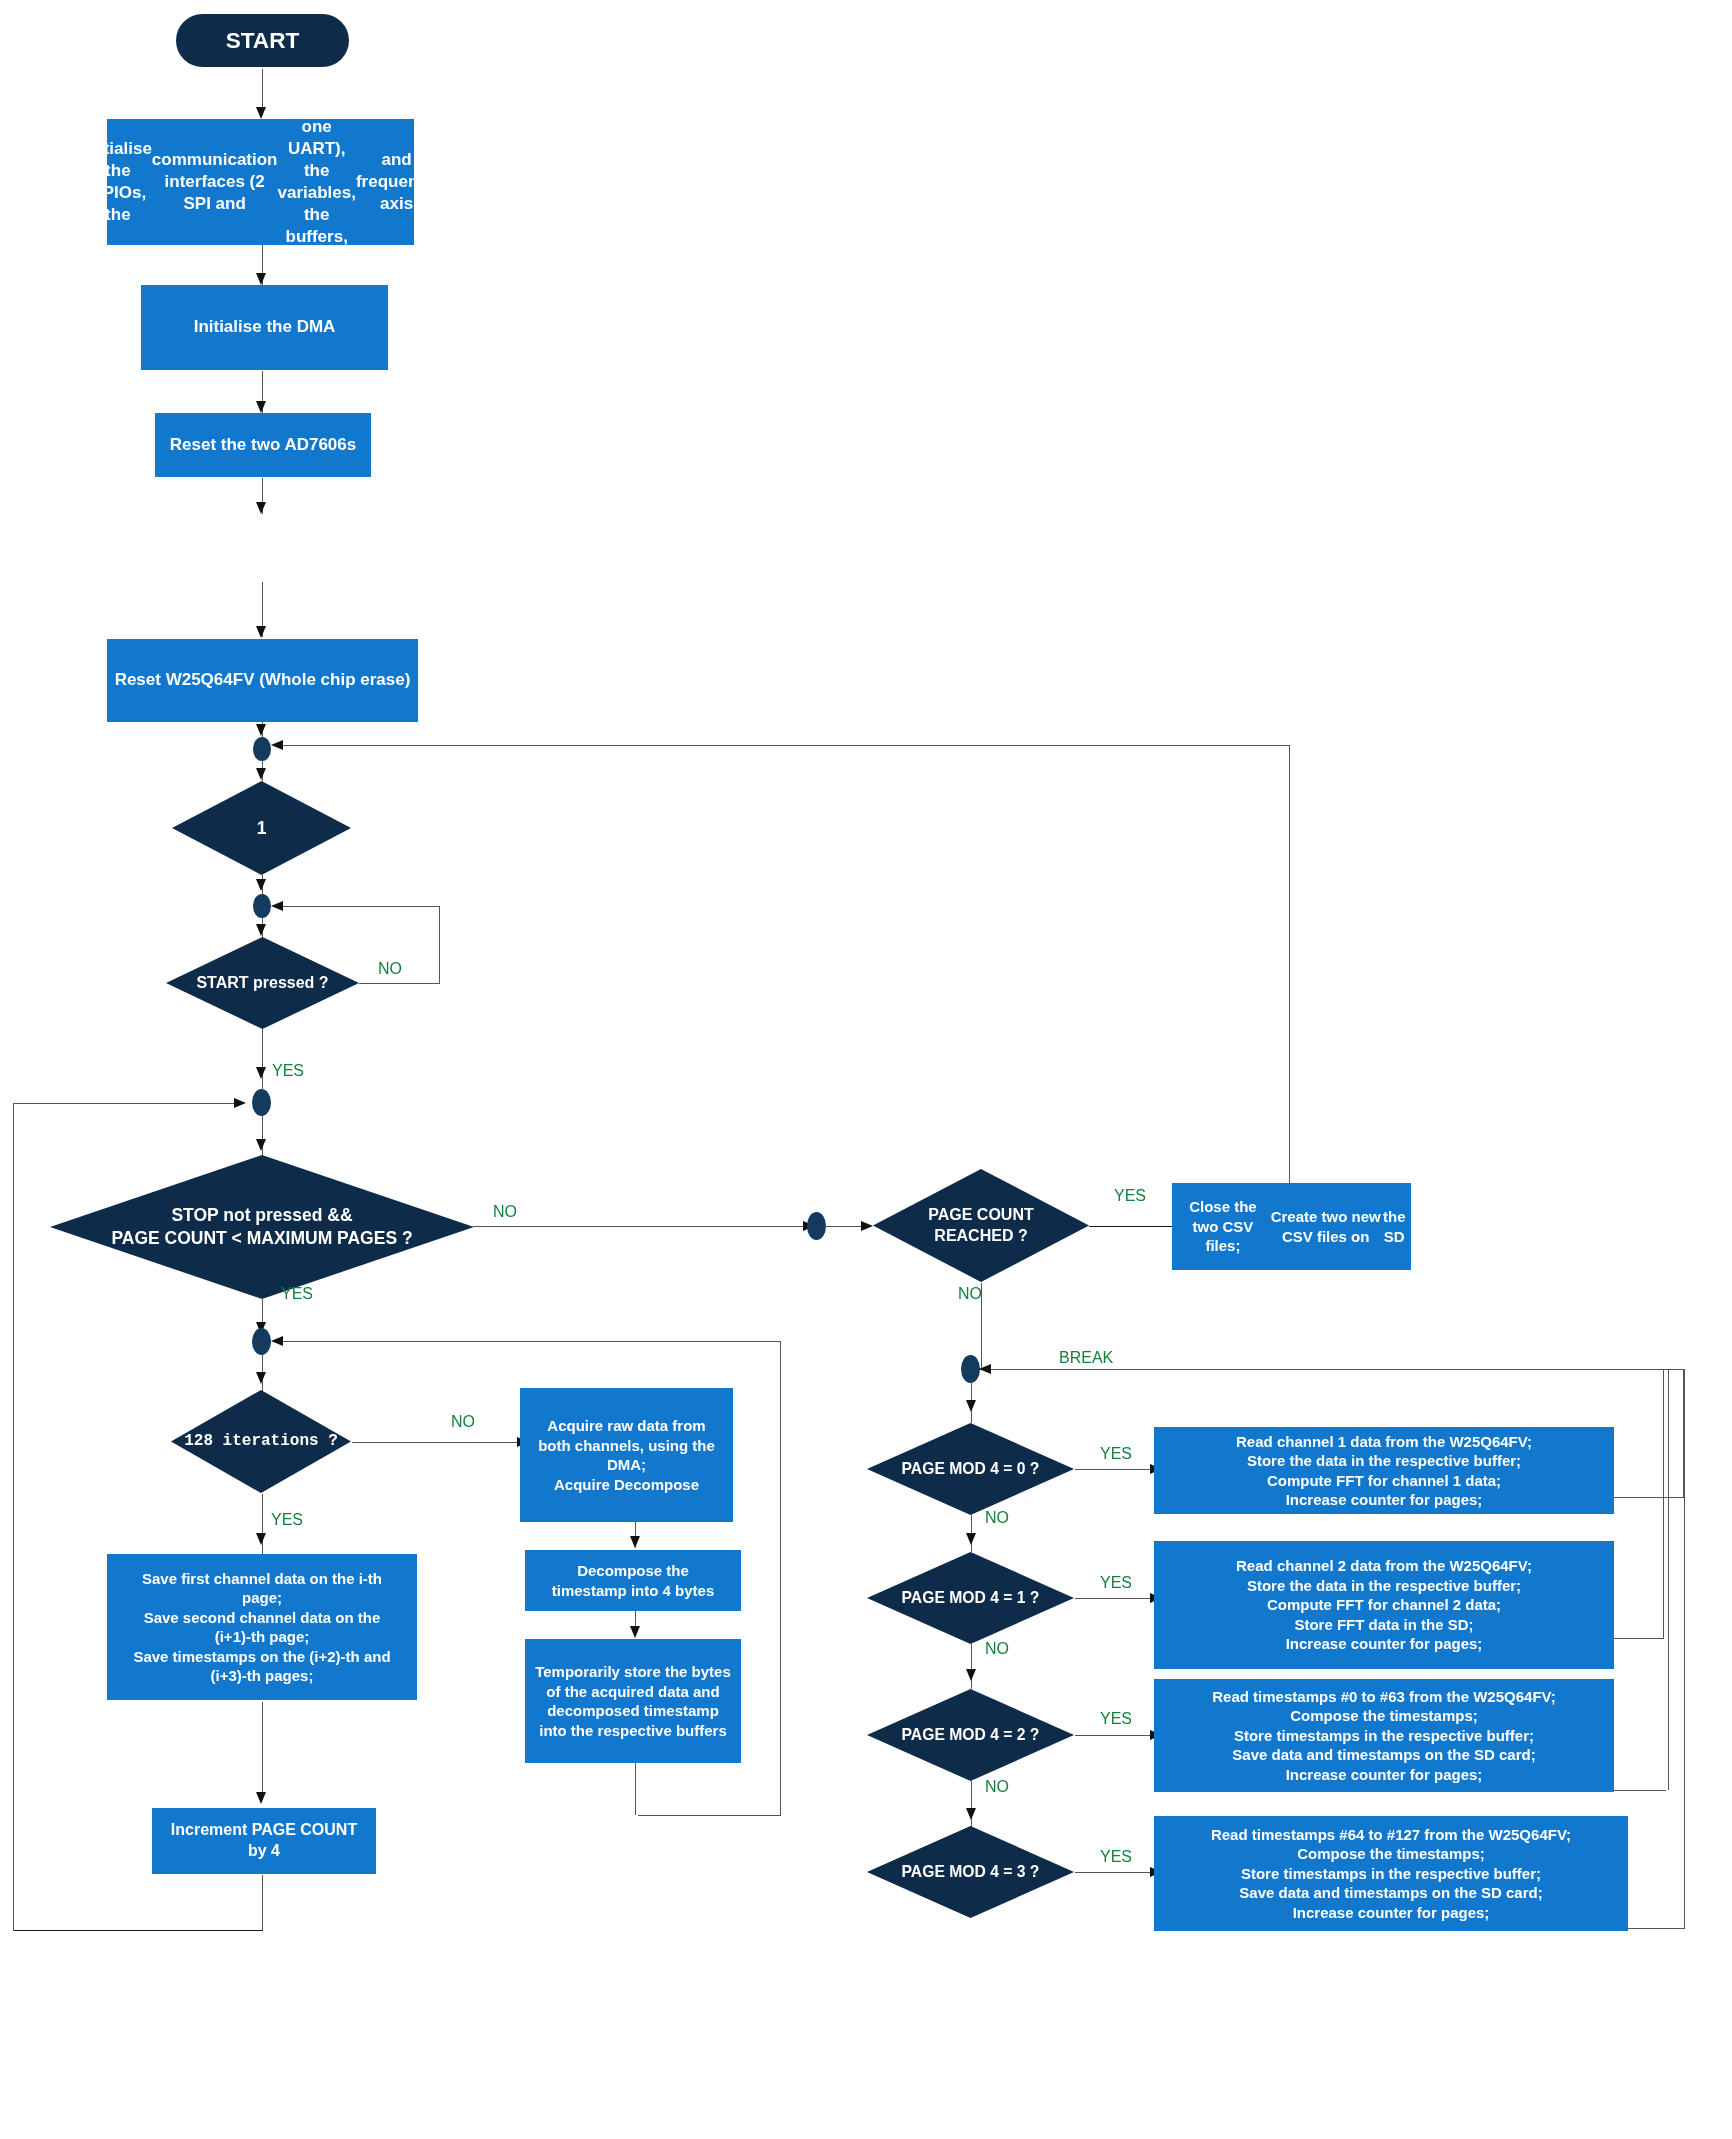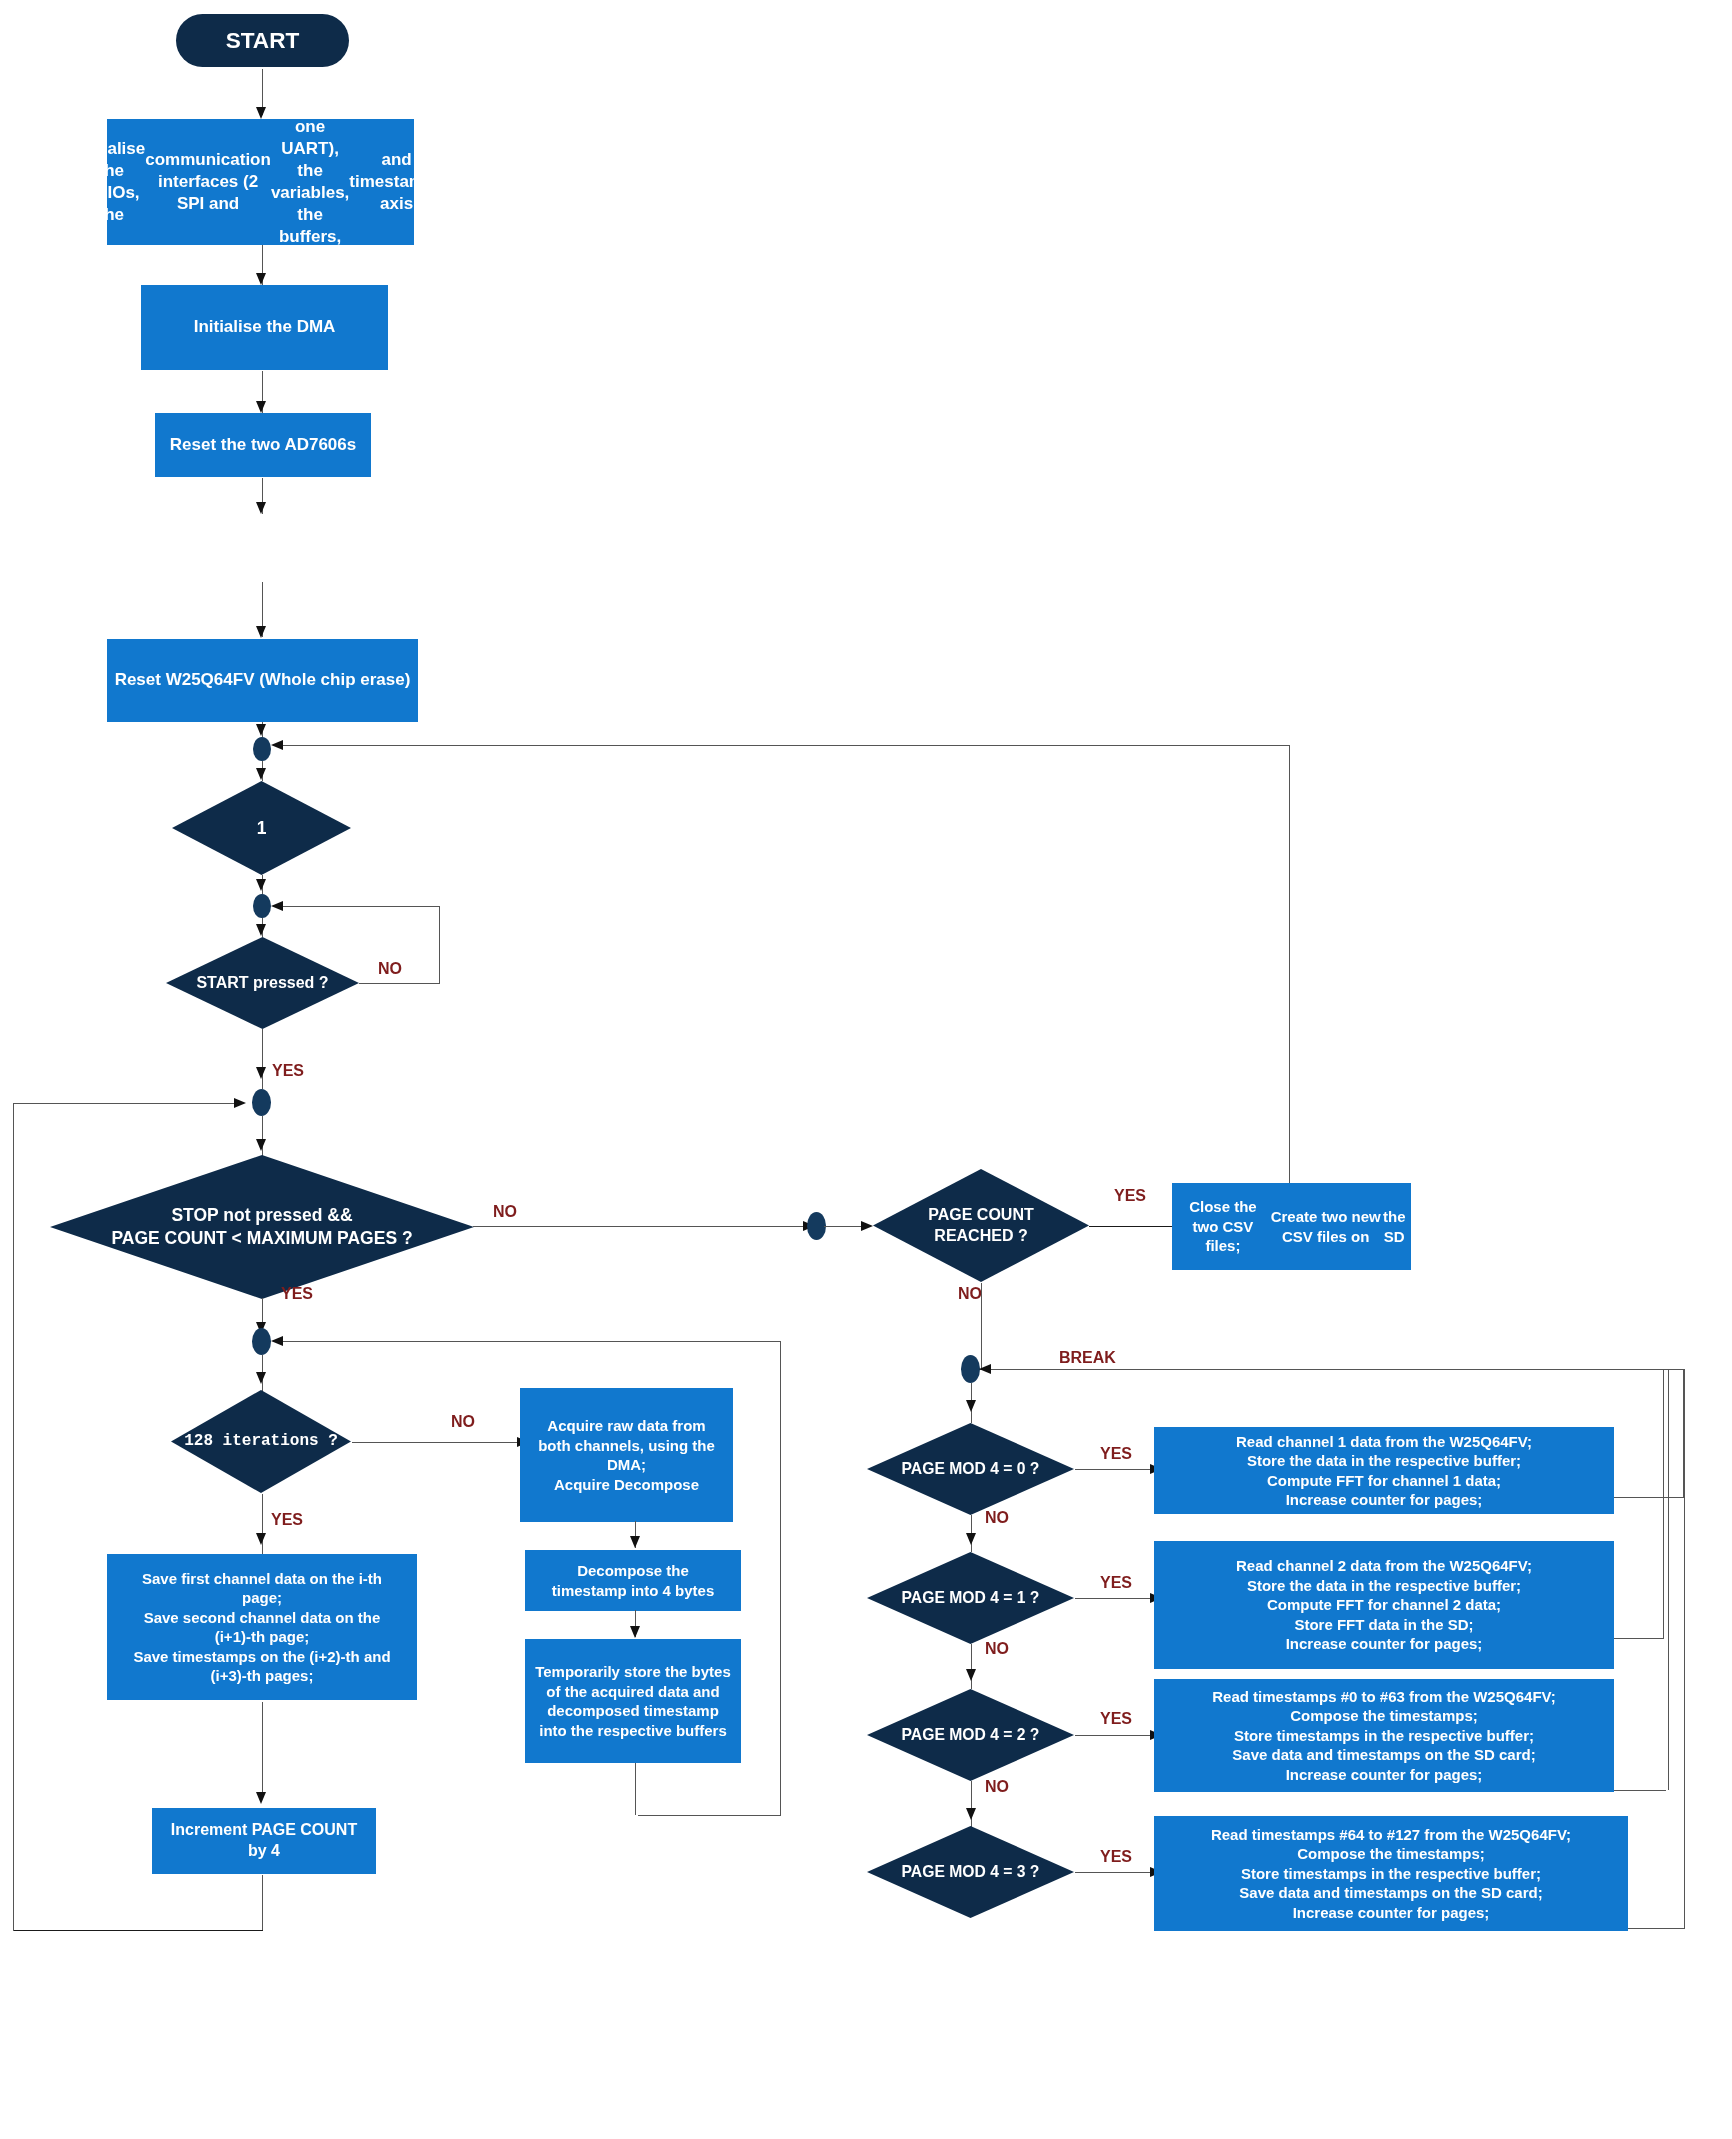--- a/index.html
+++ b/index.html
@@ -27,38 +27,38 @@
 
   
   .h{position:absolute;height:0;border-top:0.9px solid #555;}
   .v{position:absolute;width:0;border-left:0.9px solid #555;}
   .hk{position:absolute;height:0;border-top:0.9px solid #1a1a1a;}
   .ar{position:absolute;width:0;height:0;}
   .ar-d{border-left:5px solid transparent;border-right:5px solid transparent;border-top:12px solid #111;}
   .ar-r{border-top:5px solid transparent;border-bottom:5px solid transparent;border-left:12px solid #111;}
   .ar-l{border-top:5px solid transparent;border-bottom:5px solid transparent;border-right:12px solid #111;}
 
-  .lbl{position:absolute;color:#7f1d1d;font-weight:700;white-space:nowrap;}
+  .lbl{position:absolute;color:#15803d;font-weight:400;white-space:nowrap;}
 </style>
 </head>
 <body>
 
 <div id="stage">
 
   <div class="term" style="left:176px;top:14px;width:173px;height:53px;font-size:22.6px;">
     <span>START</span>
   </div>
   <div class="v" style="left:262px;top:69px;height:46px;"></div>
   <div class="ar ar-d" style="left:256px;top:107px;"></div>
 
   <div class="proc" style="left:107px;top:119px;width:307px;height:126px;font-size:17px;flex-direction:row;">
     <span>Initialise the GPIOs, the</span>
     <span>communication interfaces (2 SPI and</span>
     <span>one UART), the variables, the buffers,</span>
-    <span>and timestamps axis</span>
+    <span>and frequency axis</span>
   </div>
   <div class="v" style="left:262px;top:245px;height:41px;"></div>
   <div class="ar ar-d" style="left:256px;top:273px;"></div>
 
   <div class="proc" style="left:141px;top:285px;width:247px;height:85px;font-size:17px;">
     <span>Initialise the DMA</span>
   </div>
   <div class="v" style="left:262px;top:371px;height:44px;"></div>
   <div class="ar ar-d" style="left:256px;top:401px;"></div>
 

